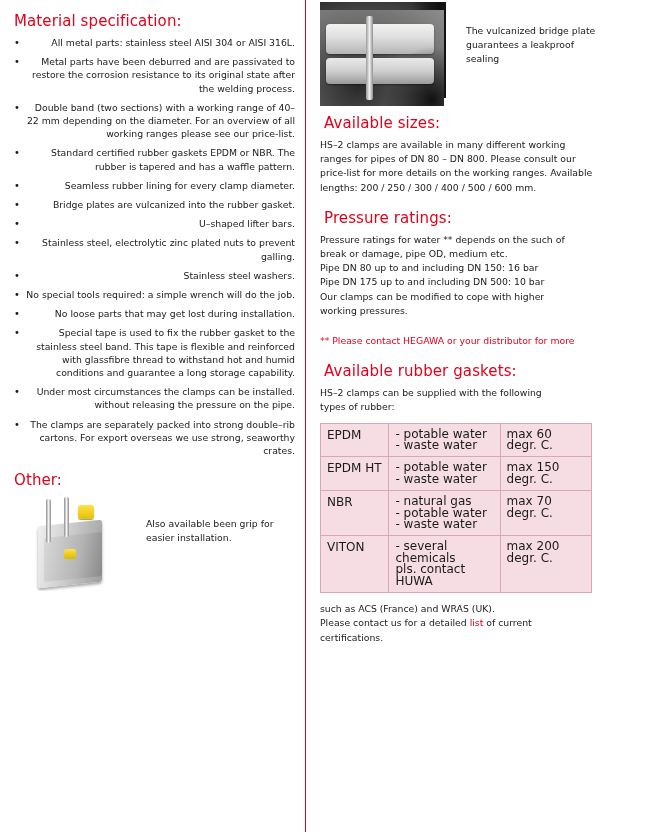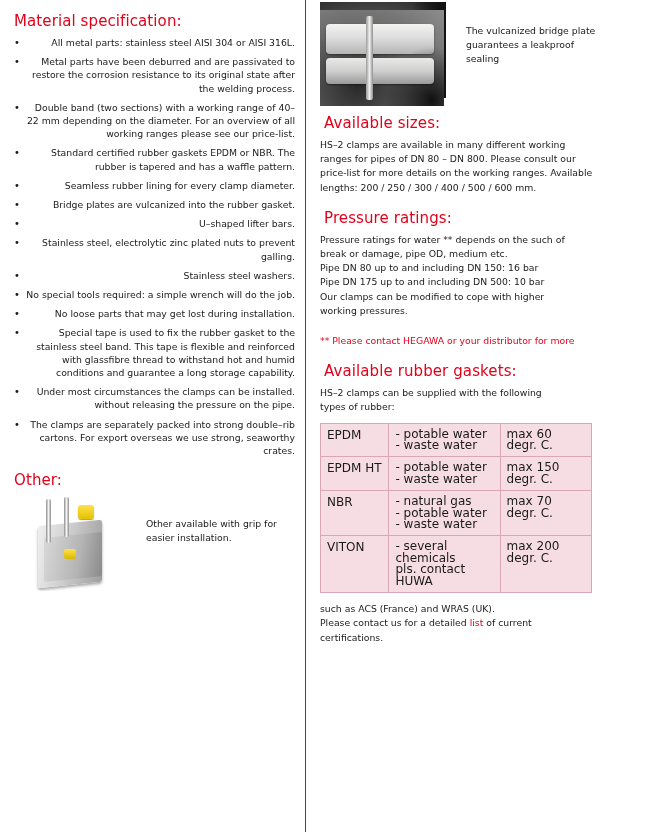--- a/index.html
+++ b/index.html
@@ -320,21 +320,21 @@
       <h2 class="section-head">Other:</h2>
       <div class="other-wrap">
         <div class="photo photo-clamp2">
           <div class="c2-body"></div>
           <div class="c2-body2"></div>
           <div class="c2-rod a"></div>
           <div class="c2-rod b"></div>
           <div class="c2-grip"></div>
           <div class="c2-grip2"></div>
         </div>
-        <div class="other-text">Other available with grip for easier installation.</div>
+        <div class="other-text">Also available been grip for easier installation.</div>
       </div>
     </div>
 
   </div>
 
   <div class="col-right">
 
     <div class="right-photo-row">
       <div class="photo photo-bridge">
         <div class="bridge-plate"></div>

